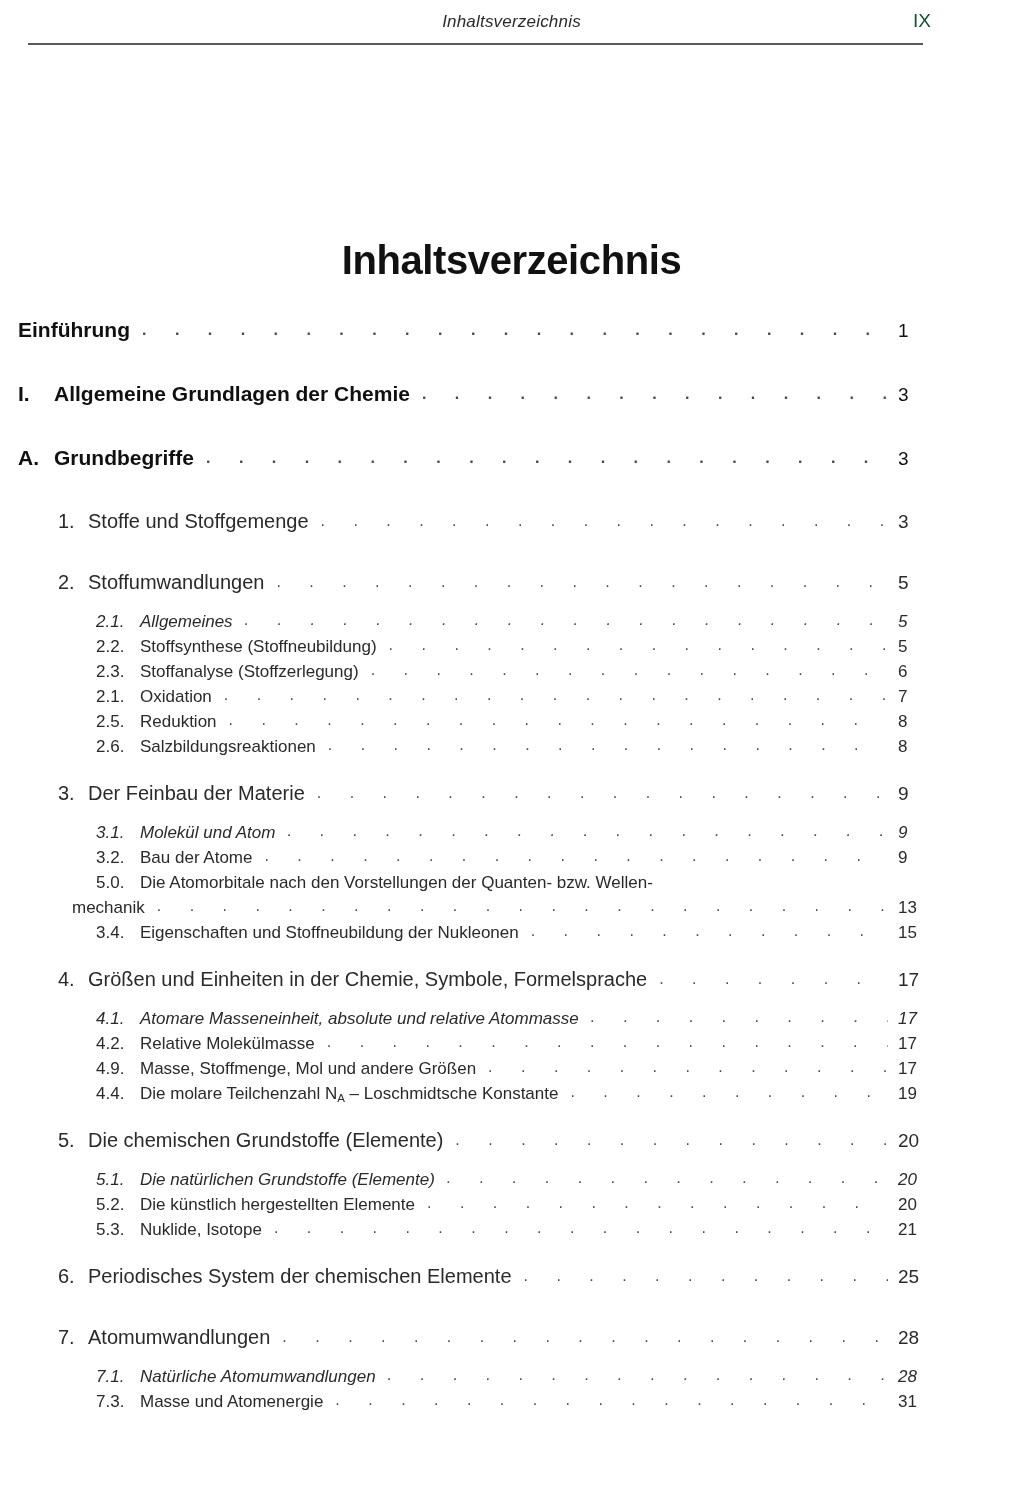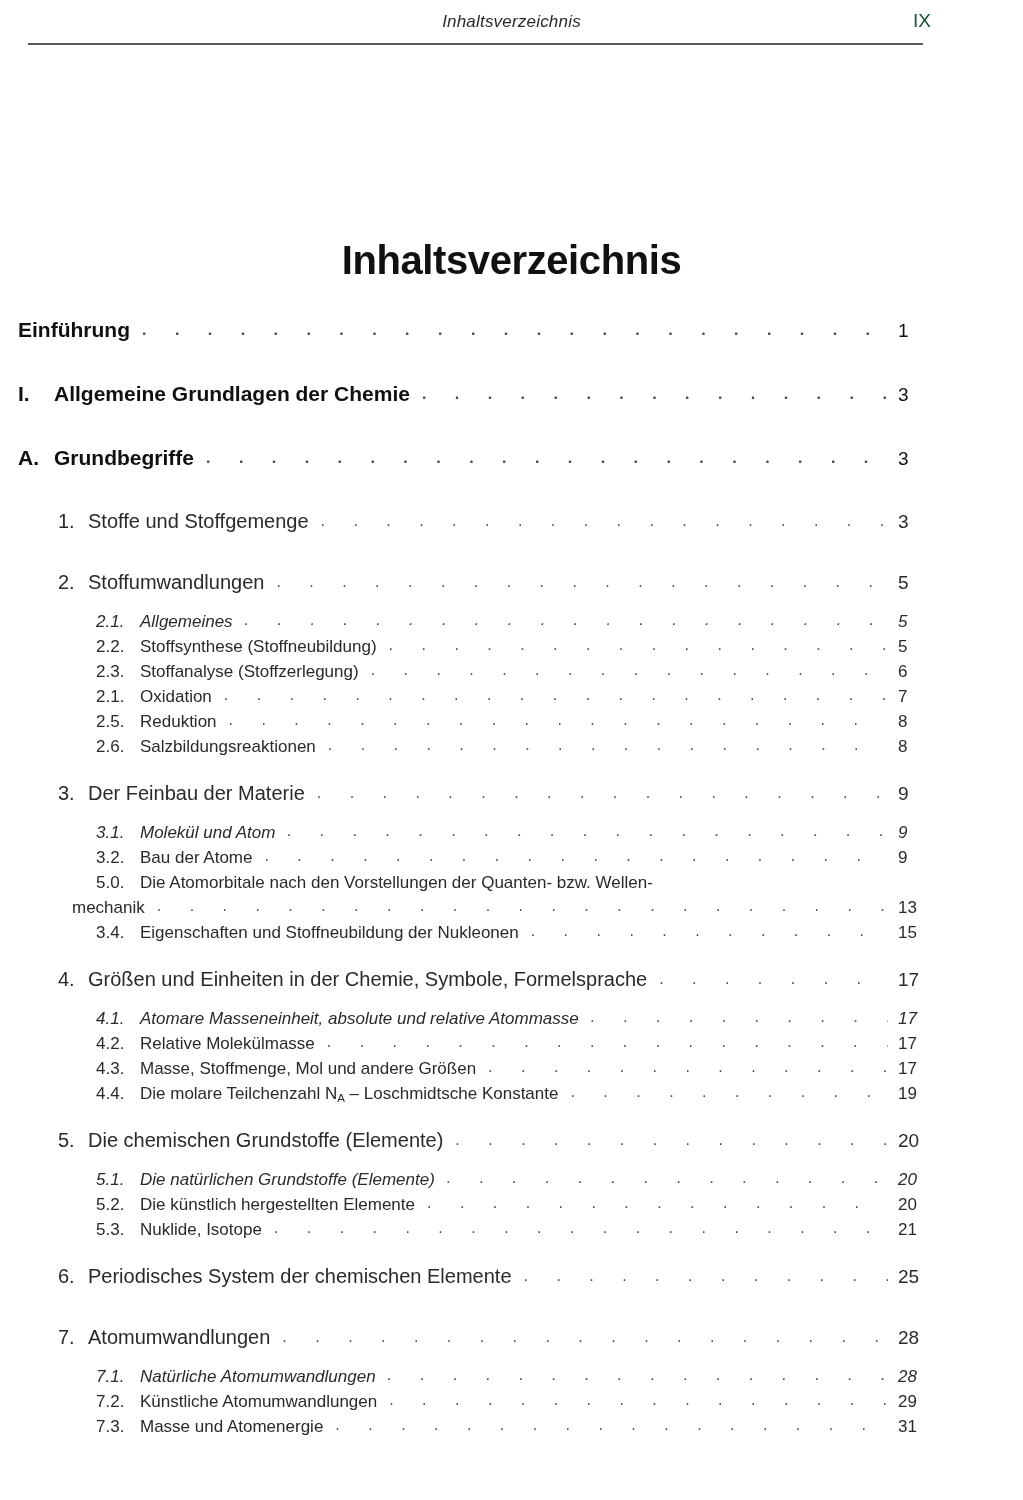--- a/index.html
+++ b/index.html
@@ -288,21 +288,21 @@
       <span class="leader"></span>
       <span class="pageno">17</span>
     </div>
     <div class="toc-row lvl-2">
       <span class="num">4.2.</span>
       <span class="label">Relative Molekülmasse</span>
       <span class="leader"></span>
       <span class="pageno">17</span>
     </div>
     <div class="toc-row lvl-2">
-      <span class="num">4.3.</span>
+      <span class="num">4.9.</span>
       <span class="label">Masse, Stoffmenge, Mol und andere Größen</span>
       <span class="leader"></span>
       <span class="pageno">17</span>
     </div>
     <div class="toc-row lvl-2">
       <span class="num">4.4.</span>
       <span class="label">Die molare Teilchenzahl N<sub>A</sub> – Loschmidtsche Konstante</span>
       <span class="leader"></span>
       <span class="pageno">19</span>
     </div>
@@ -342,24 +342,18 @@
       <span class="leader"></span>
       <span class="pageno">28</span>
     </div>
     <div class="toc-row lvl-2 gap-sm">
       <span class="num">7.1.</span>
       <span class="label">Natürliche Atomumwandlungen</span>
       <span class="leader"></span>
       <span class="pageno">28</span>
     </div>
     <div class="toc-row lvl-2">
-      <span class="num">7.2.</span>
-      <span class="label">Künstliche Atomumwandlungen</span>
-      <span class="leader"></span>
-      <span class="pageno">29</span>
-    </div>
-    <div class="toc-row lvl-2">
       <span class="num">7.3.</span>
       <span class="label">Masse und Atomenergie</span>
       <span class="leader"></span>
       <span class="pageno">31</span>
     </div>
   </div>
 
 </body></html>

